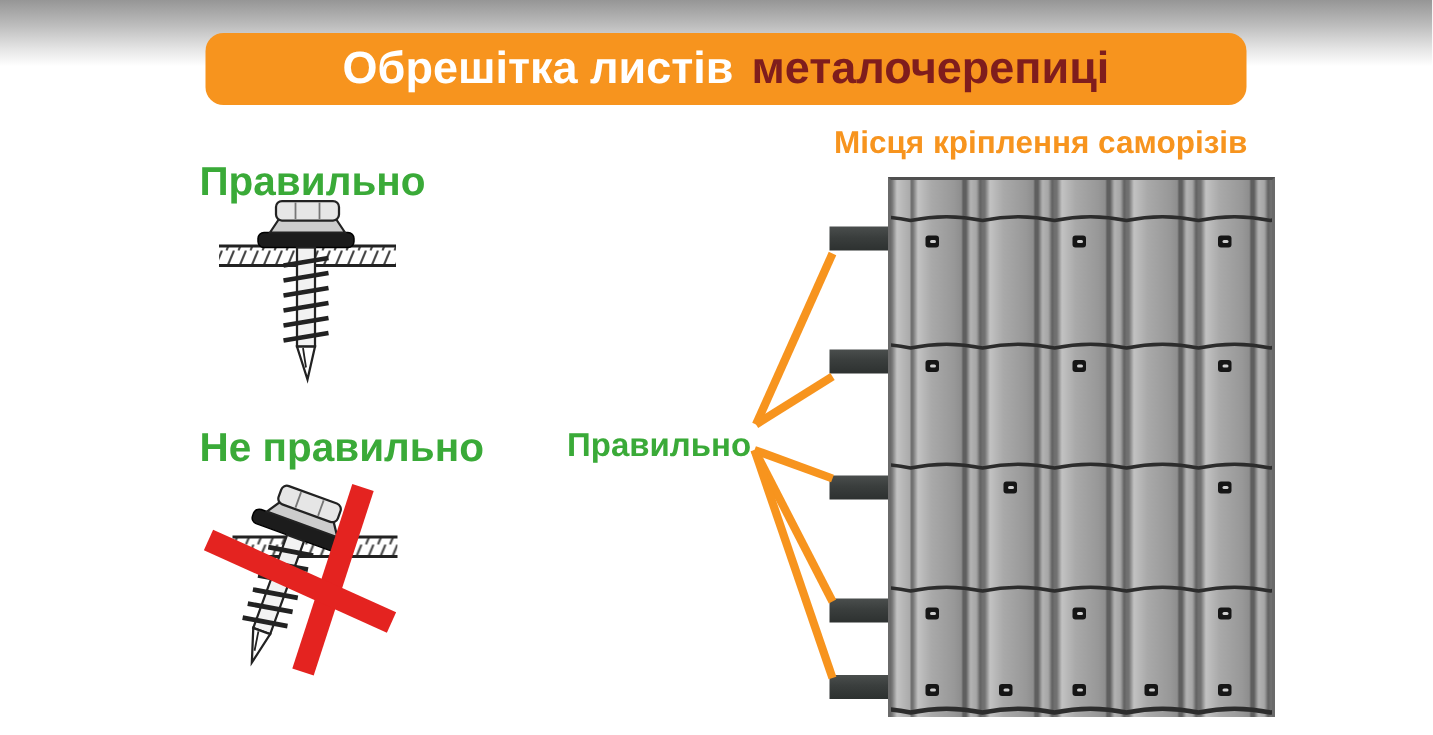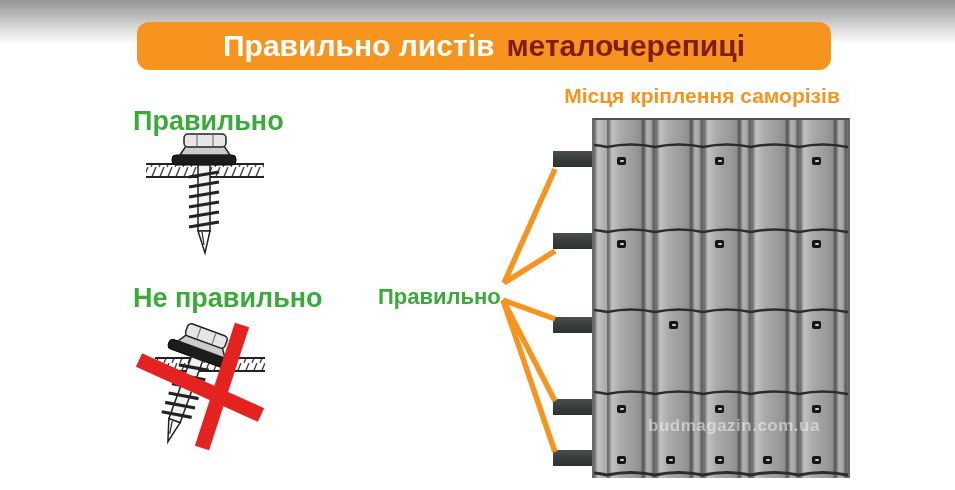--- a/index.html
+++ b/index.html
@@ -19,21 +19,21 @@
   }
   .banner .w{color:#ffffff;}
   .banner .b{color:#7f1d1d;}
   .green-label{
     position:absolute;color:#3aaa38;font-weight:bold;white-space:nowrap;
   }
   #correct-label{left:133px;top:106px;font-size:27px;}
   #incorrect-label{left:133px;top:283px;font-size:27px;}
   #batten-label{left:378px;top:284px;font-size:22px;}
   .screws-heading{
-    position:absolute;left:556px;top:84px;width:292px;text-align:center;
+    position:absolute;left:556px;top:84px;width:292px;text-align:left;
     color:#f7941e;font-size:21px;font-weight:bold;white-space:nowrap;
   }
   .fig{position:absolute;overflow:visible;}
   #fig-correct{left:142px;top:131px;width:126px;height:126px;}
   #fig-incorrect{left:115px;top:315px;width:150px;height:145px;}
   
   .roof-panel{
     position:absolute;left:592px;top:118px;width:254px;height:358px;
     background:
       repeating-linear-gradient(90deg,
@@ -69,21 +69,21 @@
   }
 </style>
 </head>
 <body>
 
 <div class="stage">
 
   <div class="top-gradient"></div>
 
   <div class="banner">
-    <span class="w">Правильно листів</span>
+    <span class="w">Обрешітка листів</span>
     <span class="b">металочерепиці</span>
   </div>
 
   <div id="correct-label" class="green-label">Правильно</div>
   <div id="incorrect-label" class="green-label">Не правильно</div>
   <div id="batten-label" class="green-label">Правильно</div>
 
   <div class="screws-heading">Місця кріплення саморізів</div>
 
   <svg id="fig-correct" class="fig" viewBox="0 0 126 126">
@@ -190,21 +190,20 @@
         <div class="screw" style="left: 121px; top: 336px;">
           <i></i>
         </div>
         <div class="screw" style="left: 169px; top: 336px;">
           <i></i>
         </div>
         <div class="screw" style="left: 218px; top: 336px;">
           <i></i>
         </div>
       </div>
-    <div class="watermark" style="left:54px;top:296px;position:absolute;">budmagazin.com.ua</div>
   </div>
 
   <svg id="callout-svg" viewBox="0 0 955 490">
       <line x1="504" y1="283" x2="555" y2="169" class="callout-line"></line>
       <line x1="504" y1="283" x2="555" y2="251" class="callout-line"></line>
       <line x1="503" y1="300" x2="555" y2="319" class="callout-line"></line>
       <line x1="503" y1="300" x2="555" y2="401" class="callout-line"></line>
       <line x1="503" y1="300" x2="555" y2="452" class="callout-line"></line>
     </svg>
 

